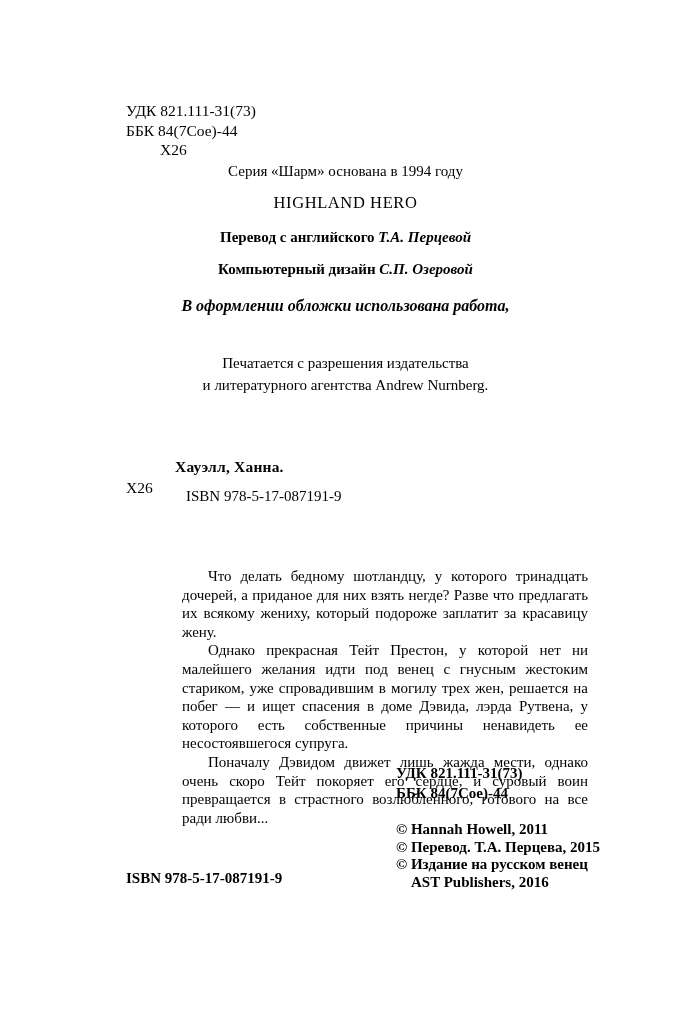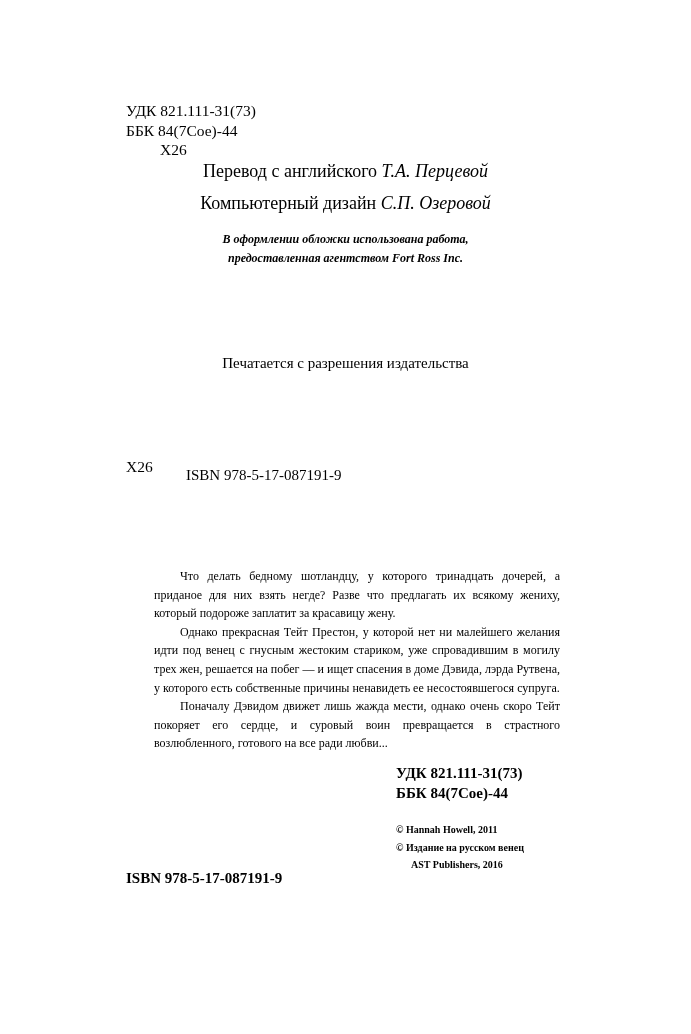--- a/index.html
+++ b/index.html
@@ -54,28 +54,28 @@
     line-height: 22px;
     margin-bottom: 5px;
   }
   .credits .title-orig {
     font-size: 16.5px;
     line-height: 24px;
     letter-spacing: 0.6px;
     margin-bottom: 11px;
   }
   .credits .credit-bold {
-    font-size: 18px;
-    line-height: 22px;
-    font-weight: normal;
+    font-size: 15px;
+    line-height: 22px;
+    font-weight: bold;
     margin-bottom: 10px;
   }
   .credits .credit-bold i { font-style: italic; }
   .credits .cover-note {
-    font-size: 12px;
+    font-size: 16px;
     line-height: 19px;
     font-weight: bold;
     font-style: italic;
     margin-top: 16px;
   }
   .credits .cover-note span { display: block; }
 
   
   .permission {
     position: absolute;
@@ -119,24 +119,24 @@
   .biblio .bib-isbn {
     margin-left: 60px;
     margin-top: 9px;
     font-size: 15px;
     line-height: 21px;
   }
 
   
   .annotation {
     position: absolute;
-    left: 154px;
+    left: 182px;
     top: 567px;
     width: 406px;
-    font-size: 12px;
+    font-size: 15px;
     line-height: 18.6px;
     text-align: justify;
   }
   .annotation p {
     margin: 0;
     text-indent: 26px;
   }
 
   
   .bottom-codes {
@@ -149,21 +149,21 @@
     white-space: nowrap;
   }
   .bottom-codes span { display: block; }
 
   
   .copyright {
     position: absolute;
     left: 396px;
     top: 821px;
     font-weight: bold;
-    font-size: 10px;
+    font-size: 15px;
     line-height: 17.6px;
     white-space: nowrap;
   }
   .copyright .cr-line { display: block; }
   .copyright .cr-sub {
     display: block;
     padding-left: 15px;
   }
 
   
@@ -182,54 +182,58 @@
 
 <div class="page">
 
   <div class="codes">
     <span class="code-line">УДК 821.111-31(73)</span>
     <span class="code-line">ББК 84(7Сое)-44</span>
     <span class="code-line code-x">Х26</span>
   </div>
 
   <div class="credits">
+    <div class="series">Серия «Шарм» основана в 1994 году</div>
+    <div class="title-orig">HIGHLAND HERO</div>
 
     <div class="credit-bold"><span>Перевод с английского </span><i>Т.А. Перцевой</i></div>
 
     <div class="credit-bold"><span>Компьютерный дизайн </span><i>С.П. Озеровой</i></div>
 
     <div class="cover-note">
       <span>В оформлении обложки использована работа,</span>
-      <span>предоставленная агентством Fort Ross Inc.</span>
     </div>
   </div>
 
   <div class="permission">
     <span>Печатается с разрешения издательства</span>
+    <span>и литературного агентства Andrew Nurnberg.</span>
   </div>
 
   <div class="biblio">
+    <div class="bib-author">Хауэлл,  Ханна.</div>
     <div class="bib-body">
       <span class="bib-index">Х26</span>
     </div>
     <div class="bib-isbn">ISBN 978-5-17-087191-9</div>
   </div>
 
   <div class="annotation">
     <p>Что делать бедному шотландцу, у которого тринадцать дочерей, а приданое для них взять негде? Разве что предлагать их всякому жениху, который подороже заплатит за красавицу жену.</p>
     <p>Однако прекрасная Тейт Престон, у которой нет ни малейшего желания идти под венец с гнусным жестоким стариком, уже спровадившим в могилу трех жен, решается на побег — и ищет спасения в доме Дэвида, лэрда Рутвена, у которого есть собственные причины ненавидеть ее несостоявшегося супруга.</p>
     <p>Поначалу Дэвидом движет лишь жажда мести, однако очень скоро Тейт покоряет его сердце, и суровый воин превращается в страстного возлюбленного, готового на все ради любви...</p>
   </div>
 
   <div class="bottom-codes">
     <span>УДК 821.111-31(73)</span>
     <span>ББК 84(7Сое)-44</span>
   </div>
 
   <div class="copyright">
     <span class="cr-line">© Hannah Howell, 2011</span>
+    <span class="cr-line">© Перевод. Т.А. Перцева, 2015</span>
     <span class="cr-line">© Издание на русском венец</span>
     <span class="cr-sub">AST Publishers, 2016</span>
   </div>
 
   <div class="isbn-bottom">ISBN 978-5-17-087191-9</div>
 
 </div>
 
 </body></html>

